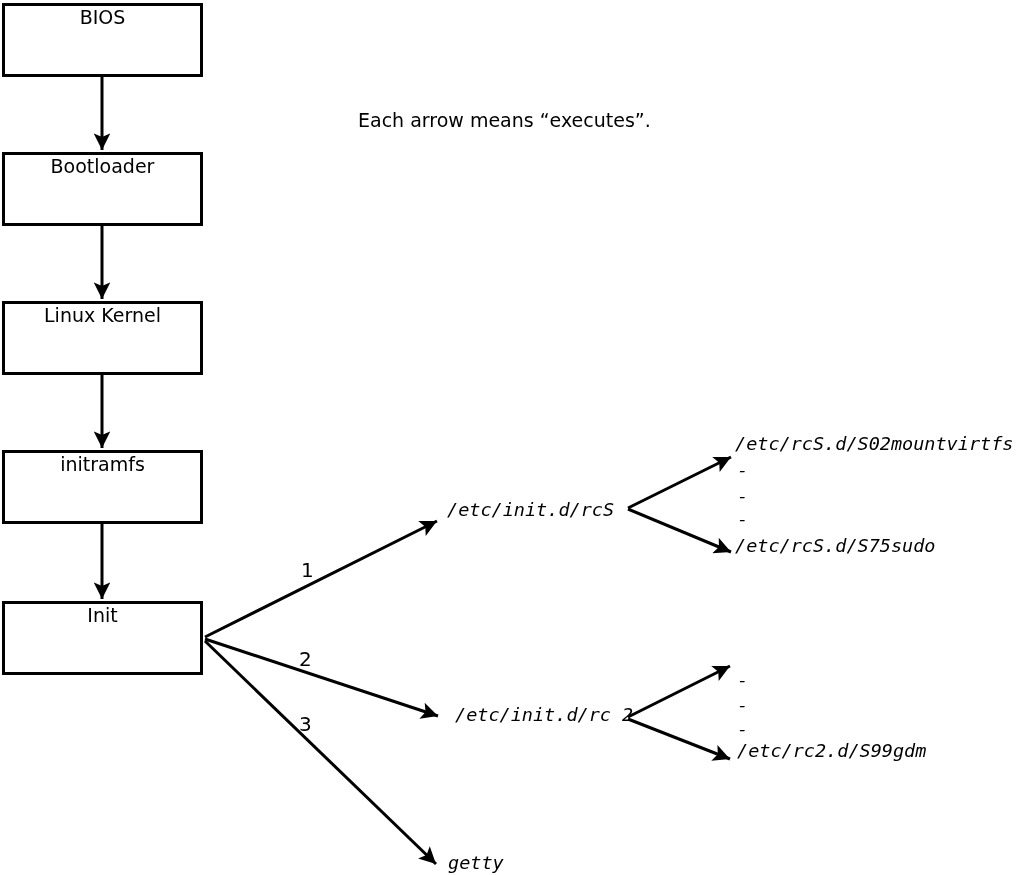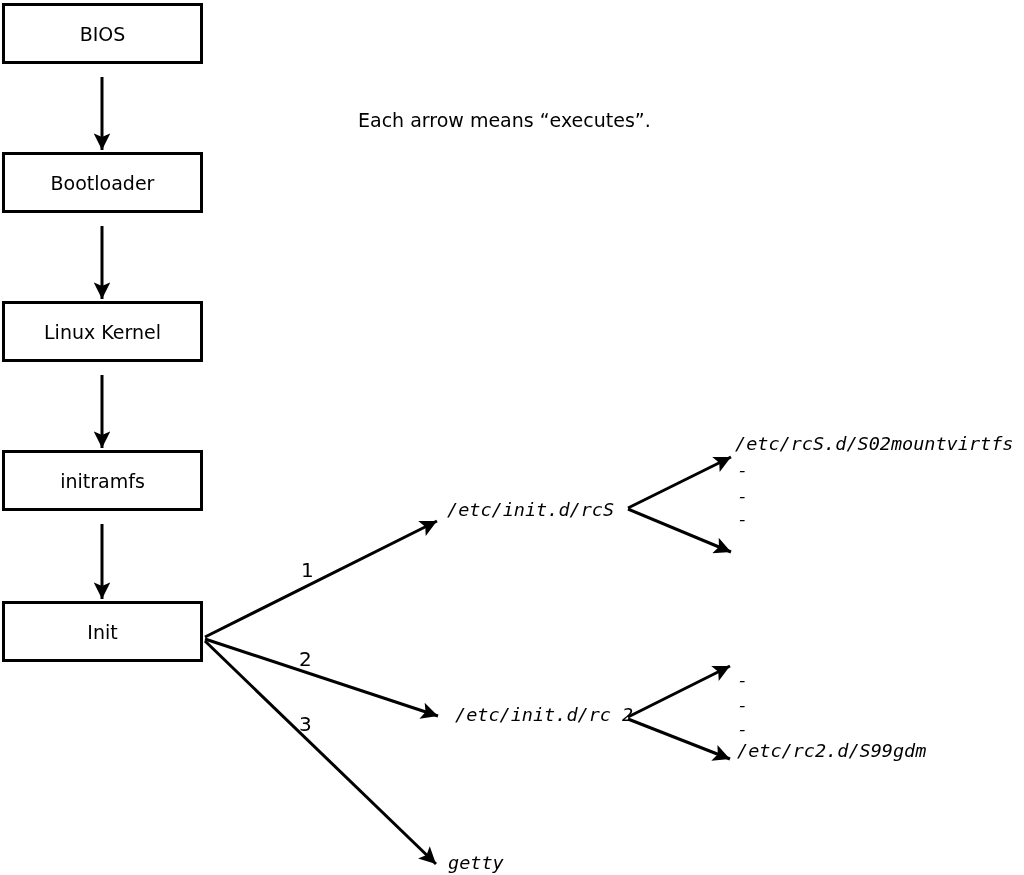--- a/index.html
+++ b/index.html
@@ -10,26 +10,26 @@
     background: #ffffff;
     color: #000000;
     font-family: "DejaVu Sans", "Liberation Sans", sans-serif;
     overflow: hidden;
   }
   .layer { position: absolute; left: 0; top: 0; }
   .box {
     position: absolute;
     left: 2px;
     width: 201px;
-    height: 61px;
+    height: 74px;
     box-sizing: border-box;
     border: 3px solid #000000;
     background: #ffffff;
     display: flex;
-    align-items: center;
+    align-items: flex-start;
     justify-content: center;
     font-size: 19px;
   }
   .note {
     position: absolute;
     left: 358px;
     top: 108px;
     font-size: 19px;
     line-height: 24px;
     white-space: pre;
@@ -101,19 +101,20 @@
   <div class="num" style="left:299px; top:713px">3</div>
 
   <div class="mono" style="left:447px; top:498px">/etc/init.d/rcS</div>
   <div class="mono" style="left:455px; top:703px">/etc/init.d/rc 2</div>
   <div class="mono" style="left:448px; top:851px">getty</div>
 
   <div class="mono" style="left:735px; top:432px">/etc/rcS.d/S02mountvirtfs</div>
   <div class="mono" style="left:737px; top:458px">-</div>
   <div class="mono" style="left:737px; top:484px">-</div>
   <div class="mono" style="left:737px; top:507px">-</div>
+  <div class="mono" style="left:735px; top:534px">/etc/rcS.d/S75sudo</div>
 
   <div class="mono" style="left:737px; top:668px">-</div>
   <div class="mono" style="left:737px; top:693px">-</div>
   <div class="mono" style="left:737px; top:717px">-</div>
   <div class="mono" style="left:737px; top:739px">/etc/rc2.d/S99gdm</div>
 
 </div>
 
 </body></html>

